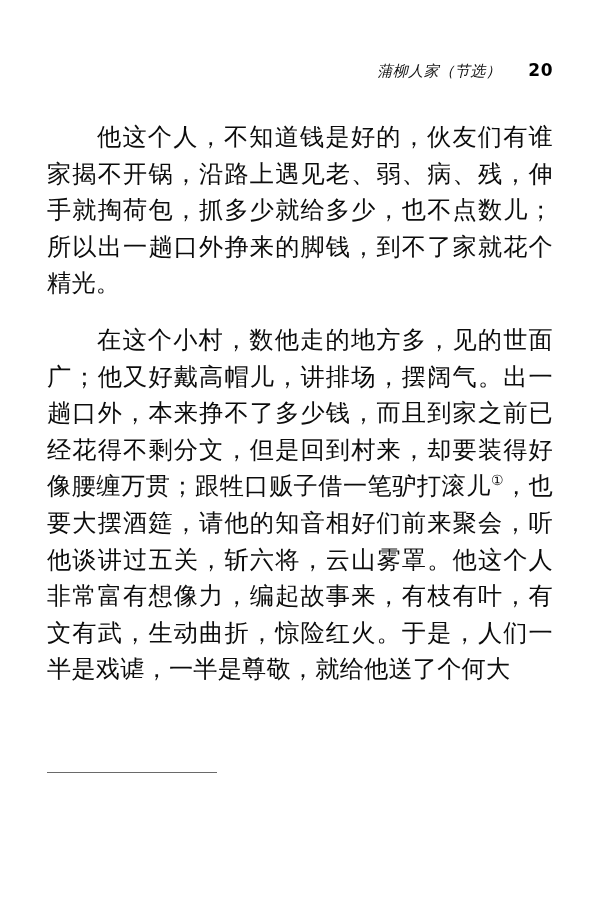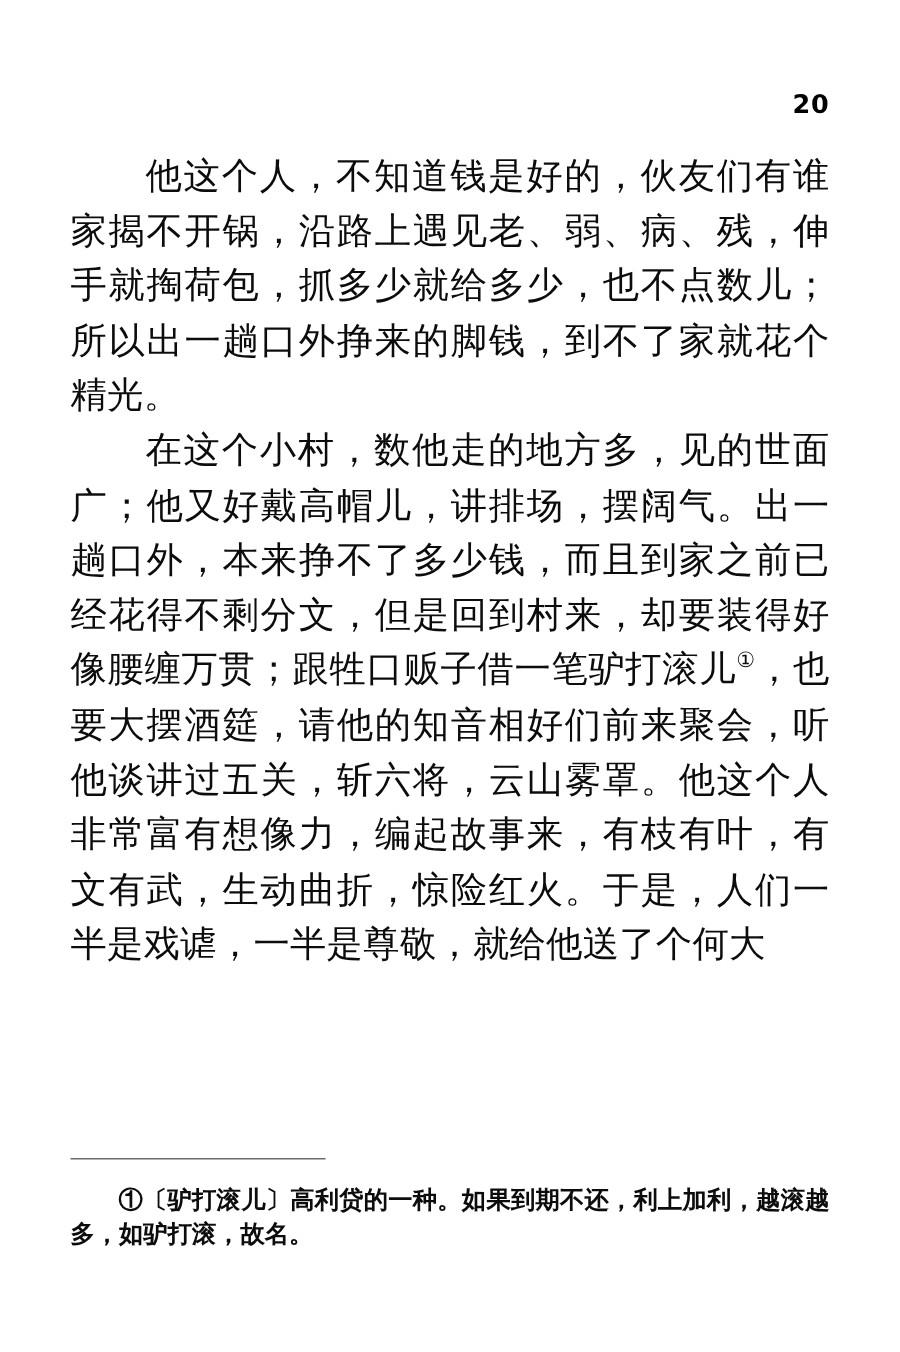--- a/index.html
+++ b/index.html
@@ -67,20 +67,21 @@
     text-align-last: left;
     letter-spacing: 0.2px;
     margin: 0;
     color: #0c0c0c;
     font-family: "DejaVu Serif", "Liberation Serif", serif;
     font-weight: 500;
     word-break: break-all;
   }
   .para.indent {
     text-indent: 50px;
+    margin-top: 20px;
   }
 
   .footnote-ref {
     font-size: 14px;
     vertical-align: super;
     line-height: 0;
   }
 
   
   .footnote-rule {
@@ -111,31 +112,29 @@
     font-weight: 600;
     word-break: break-all;
   }
 </style>
 </head>
 <body>
 
 <div class="page">
 
   <div class="running-head">
+    <span class="running-head-title">蒲柳人家（节选）</span>
     <span class="running-head-pageno">20</span>
   </div>
 
   <div class="body-column">
 
 
     <p class="para indent">他这个人，不知道钱是好的，伙友们有谁家揭不开锅，沿路上遇见老、弱、病、残，伸手就掏荷包，抓多少就给多少，也不点数儿；所以出一趟口外挣来的脚钱，到不了家就花个精光。</p>
 
     <p class="para indent"><span>在这个小村，数他走的地方多，见的世面广；他又好戴高帽儿，讲排场，摆阔气。出一趟口外，本来挣不了多少钱，而且到家之前已经花得不剩分文，但是回到村来，却要装得好像腰缠万贯；跟牲口贩子借一笔驴打滚儿</span><span class="footnote-ref">①</span><span>，也要大摆酒筵，请他的知音相好们前来聚会，听他谈讲过五关，斩六将，云山雾罩。他这个人非常富有想像力，编起故事来，有枝有叶，有文有武，生动曲折，惊险红火。于是，人们一半是戏谑，一半是尊敬，就给他送了个何大</span></p>
 
   </div>
 
   <div class="footnote-rule"></div>
 
-  <div class="footnote-block">
-    <p class="footnote-text">①〔驴打滚儿〕高利贷的一种。如果到期不还，利上加利，越滚越多，如驴打滚，故名。</p>
-  </div>
 
 </div>
 
 </body></html>

